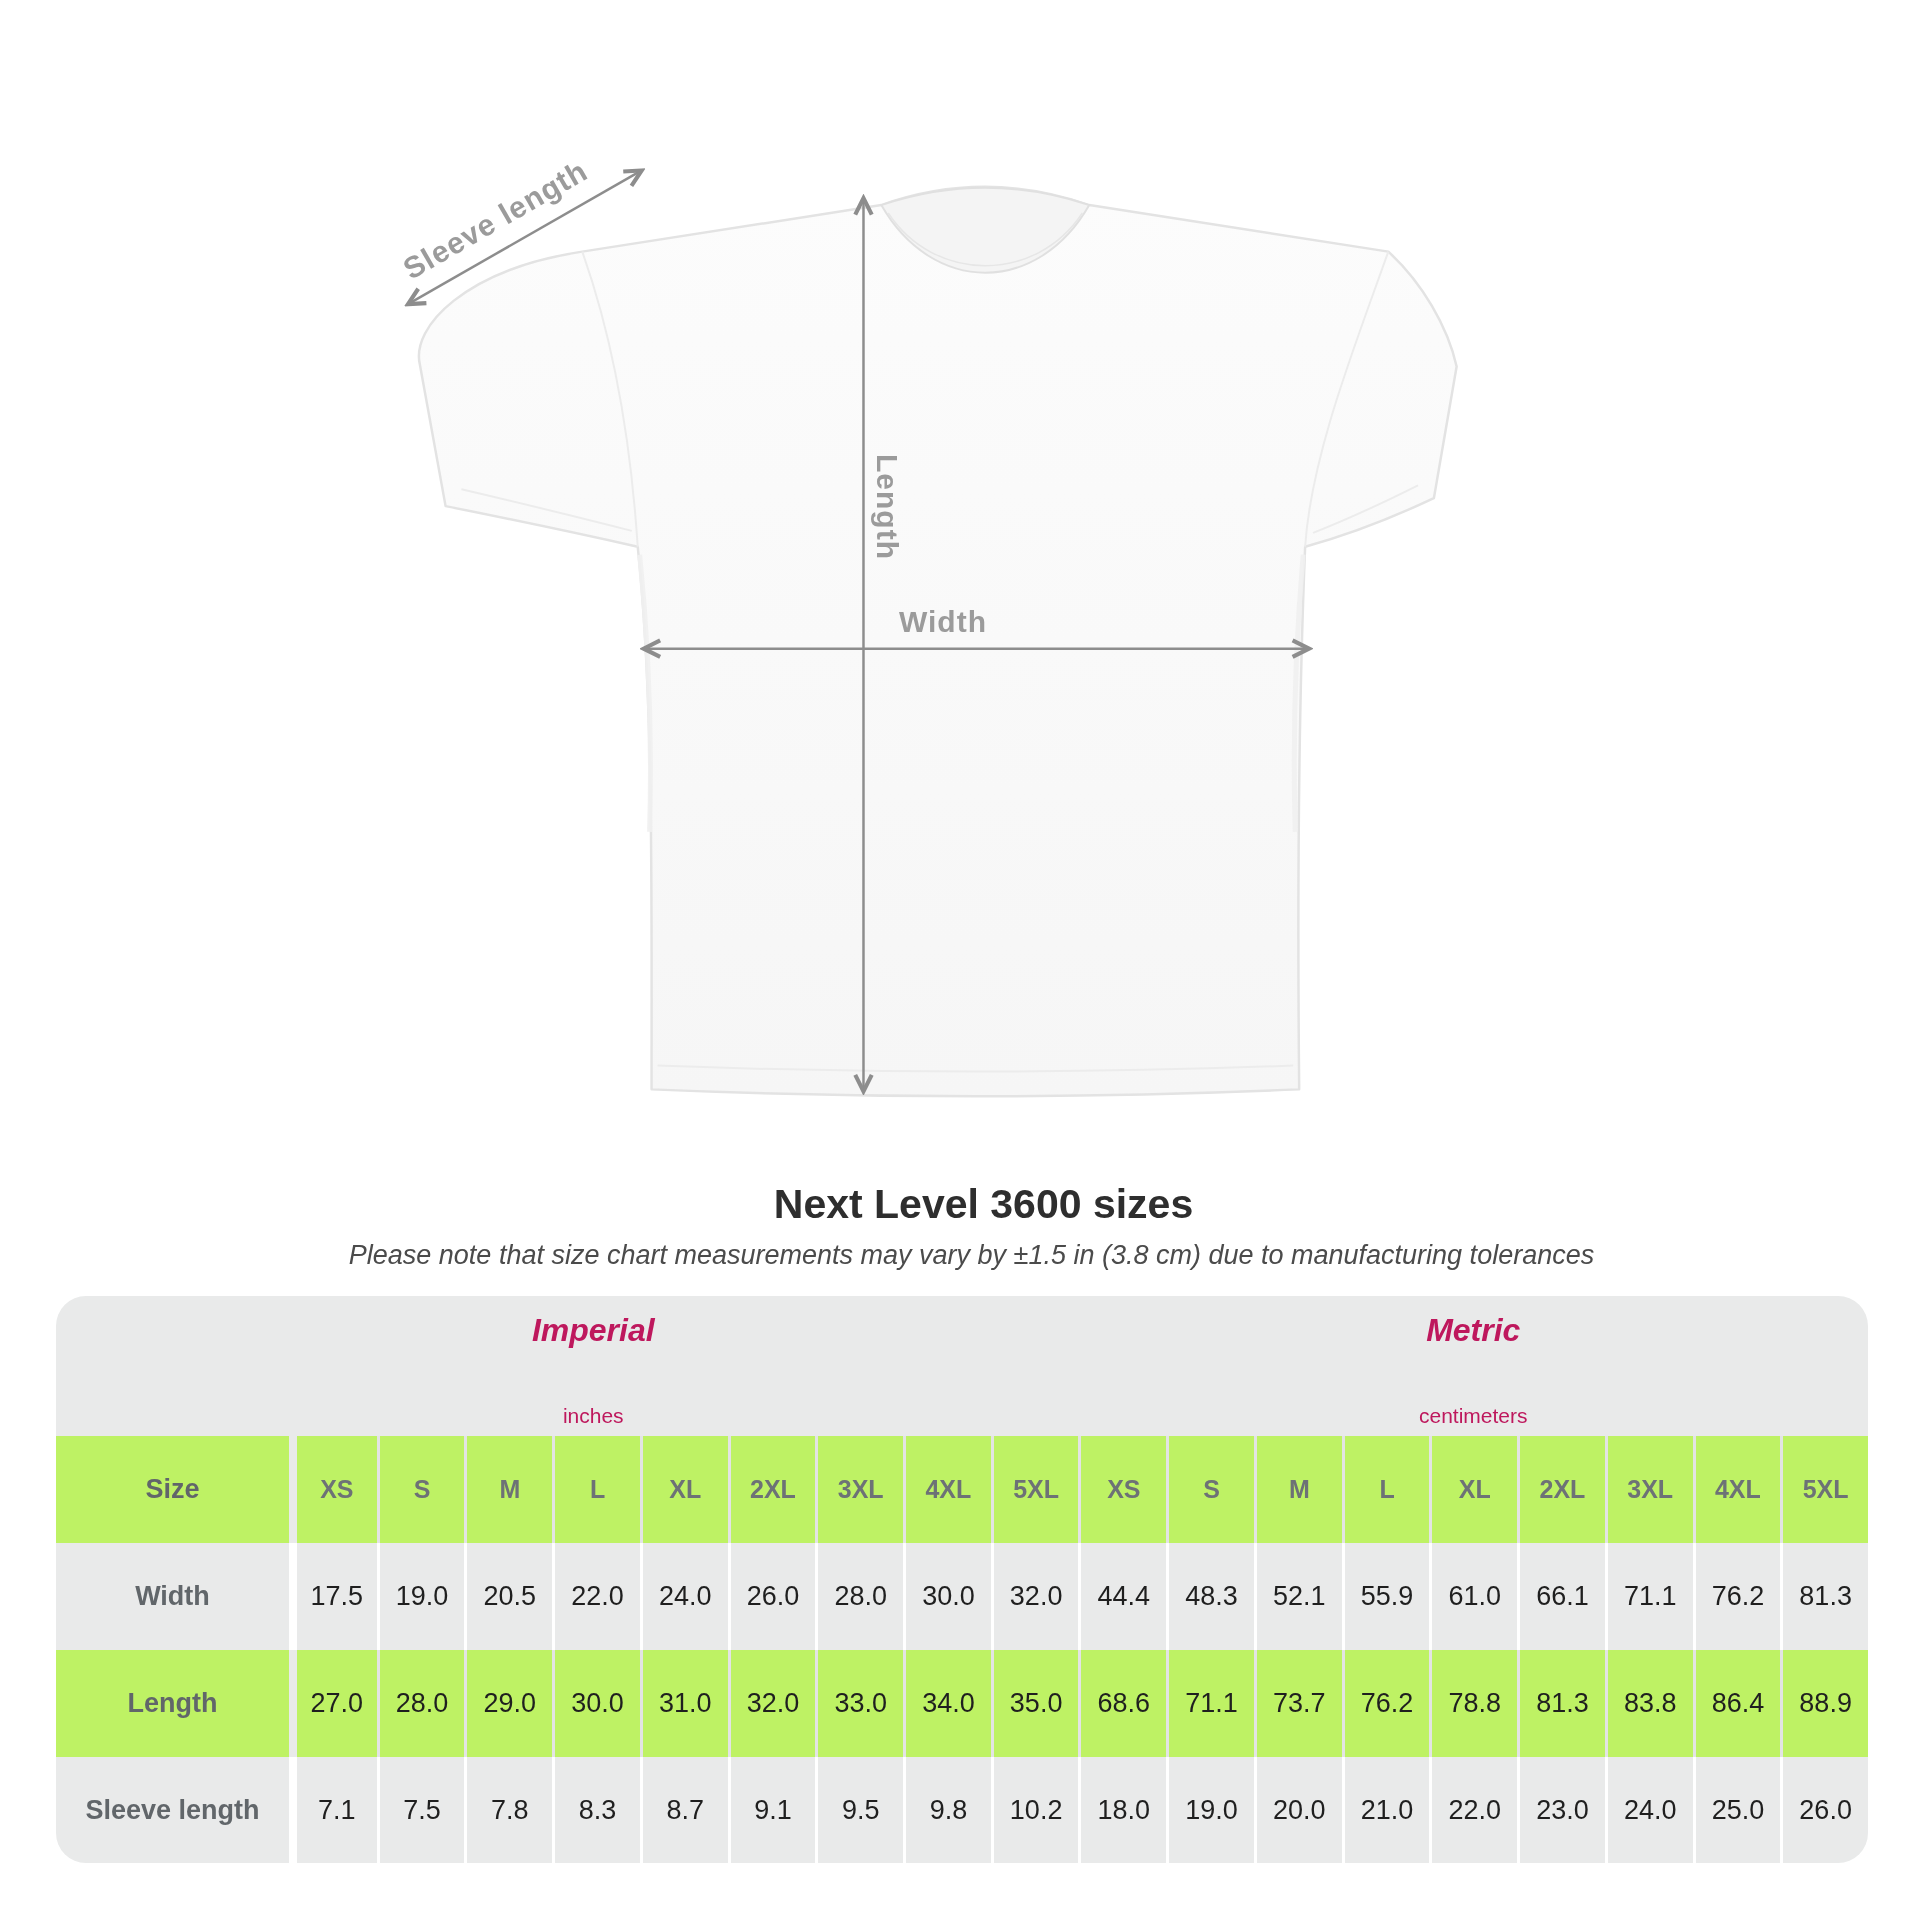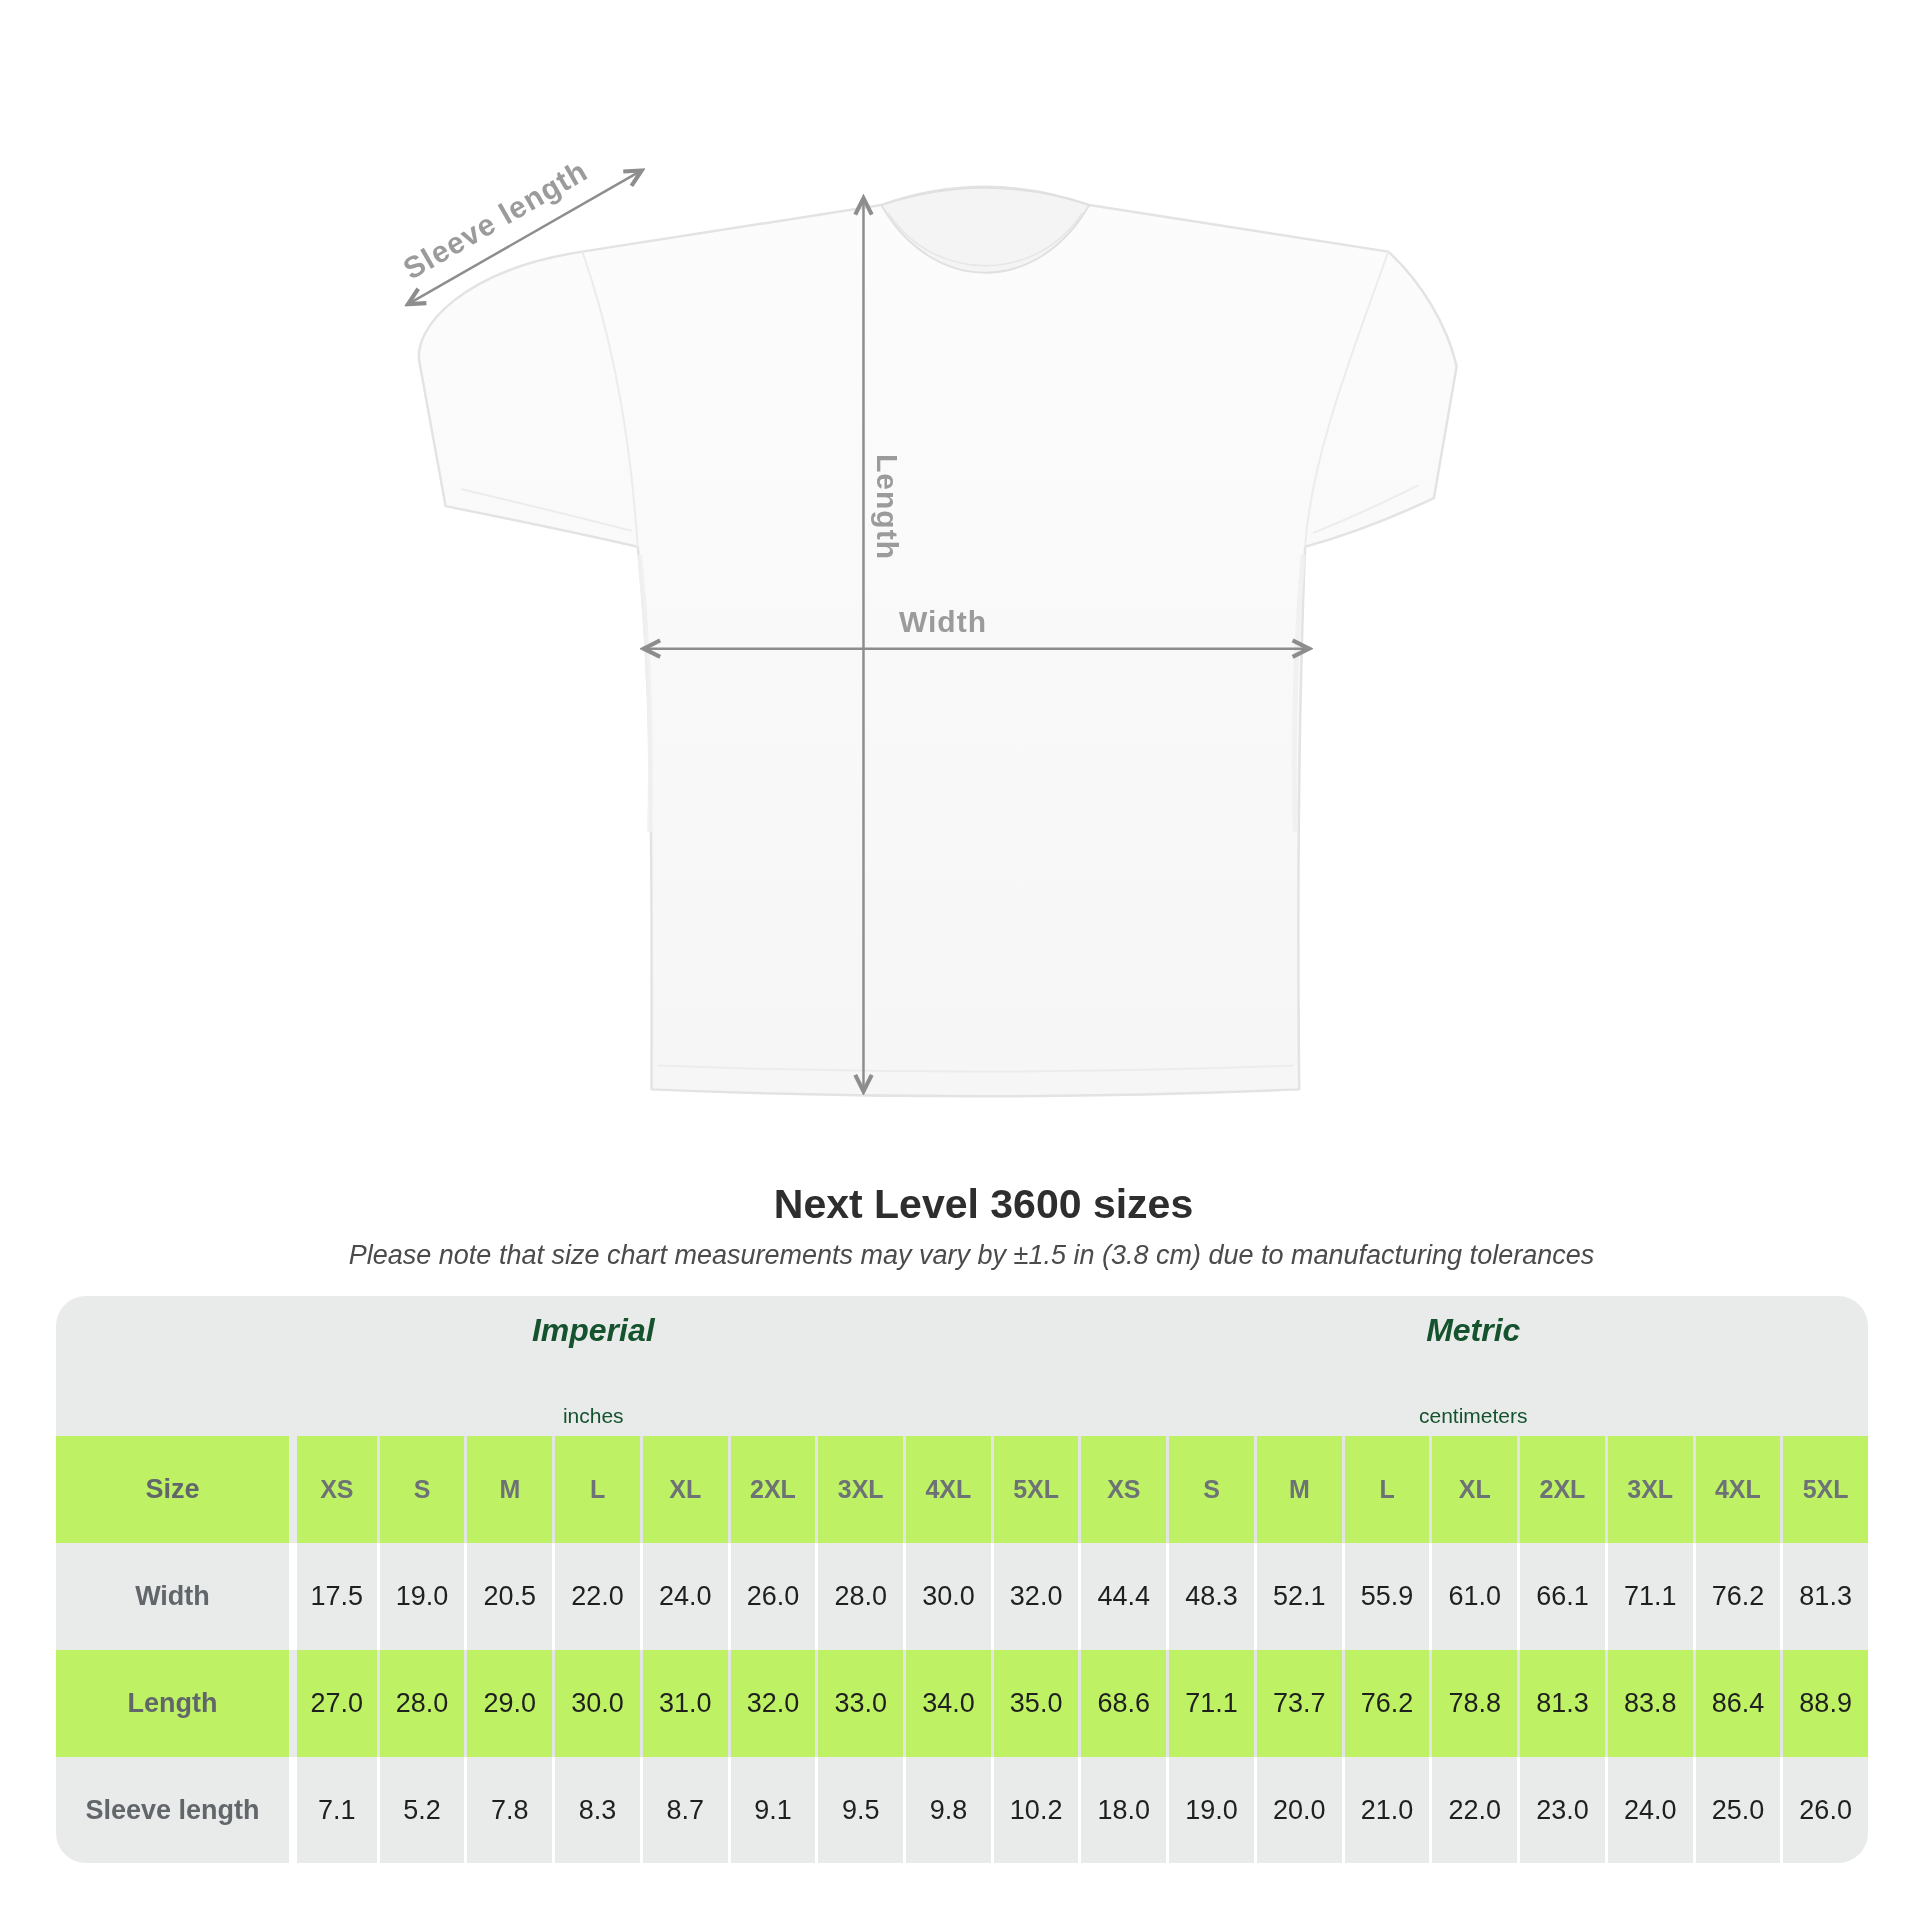--- a/index.html
+++ b/index.html
@@ -28,21 +28,21 @@
   
   .card{
     position:absolute;left:56px;top:1296px;width:1812px;height:567px;
     background:#e9eaea;border-radius:30px;overflow:hidden;
   }
   .group-row{
     display:grid;grid-template-columns:233px repeat(18,1fr);height:140px;
   }
   .group{
     display:flex;flex-direction:column;align-items:center;justify-content:center;
-    padding-top:10px;color:#14532d;gap:44px;
+    padding-top:10px;color:#be185d;gap:44px;
   }
   .group-imperial{grid-column:1 / 11;transform:translateX(26px);}
   .group-metric{grid-column:11 / 20;}
   .group-label{font-size:32px;font-weight:bold;font-style:italic;line-height:36px;}
   .group-unit{font-size:21px;line-height:28px;margin-top:10px;}
   .grid{
     display:grid;grid-template-columns:233px repeat(18,1fr);
     grid-auto-rows:107px;
   }
   .cell{display:flex;align-items:center;justify-content:center;}
@@ -178,21 +178,21 @@
         <div class="cell w val">71.1</div>
         <div class="cell w val">73.7</div>
         <div class="cell w val">76.2</div>
         <div class="cell w val">78.8</div>
         <div class="cell w val">81.3</div>
         <div class="cell w val">83.8</div>
         <div class="cell w val">86.4</div>
         <div class="cell w val">88.9</div>
         <div class="cell g lbl">Sleeve length</div>
         <div class="cell g val gap">7.1</div>
-        <div class="cell g val">5.2</div>
+        <div class="cell g val">7.5</div>
         <div class="cell g val">7.8</div>
         <div class="cell g val">8.3</div>
         <div class="cell g val">8.7</div>
         <div class="cell g val">9.1</div>
         <div class="cell g val">9.5</div>
         <div class="cell g val">9.8</div>
         <div class="cell g val">10.2</div>
         <div class="cell g val">18.0</div>
         <div class="cell g val">19.0</div>
         <div class="cell g val">20.0</div>

